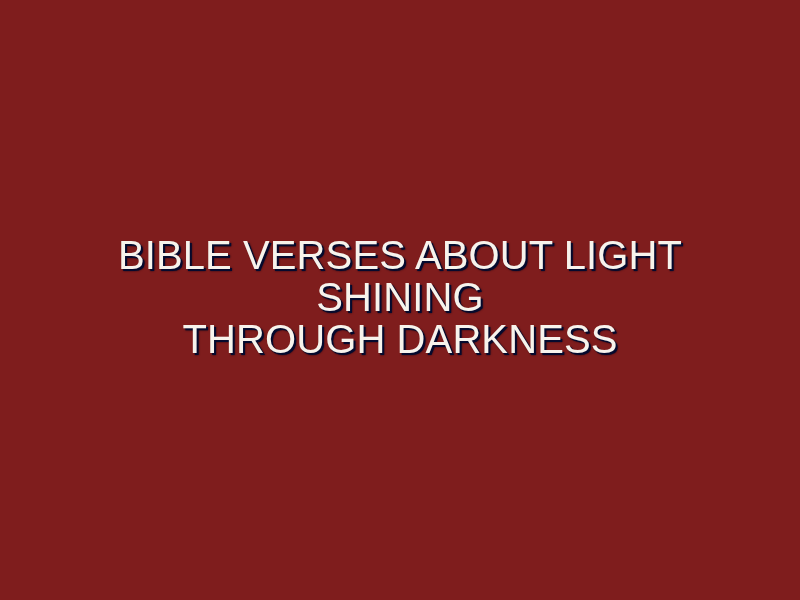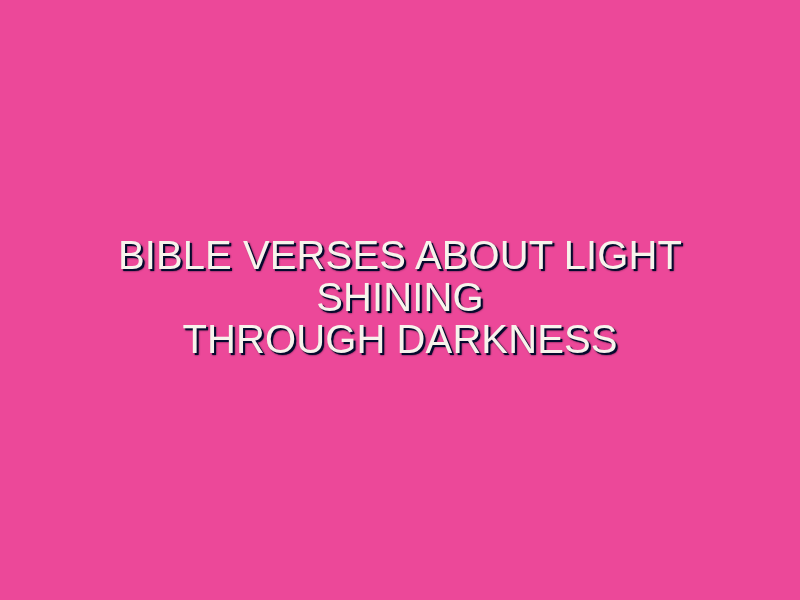--- a/index.html
+++ b/index.html
@@ -44,21 +44,21 @@
     text-transform: uppercase;
     white-space: pre-line;
     text-shadow:
       2px 2px 0 #050a2e,
       2px 2px 2px rgba(2, 4, 20, 0.85);
   }
 </style>
 </head>
 <body>
 
-<div id="title-card" style="background: #ec4899;">
+<div id="title-card" style="background: #7f1d1d;">
 
   <div id="title-block">
 
     <h1 id="title-text" style="color: rgb(247, 243, 236); text-shadow: rgb(5, 10, 46) 2px 2px 0px, rgba(2, 4, 20, 0.85) 2px 2px 2px;">BIBLE VERSES ABOUT LIGHT SHINING
 THROUGH DARKNESS</h1>
 
   </div>
 
 </div>
 

